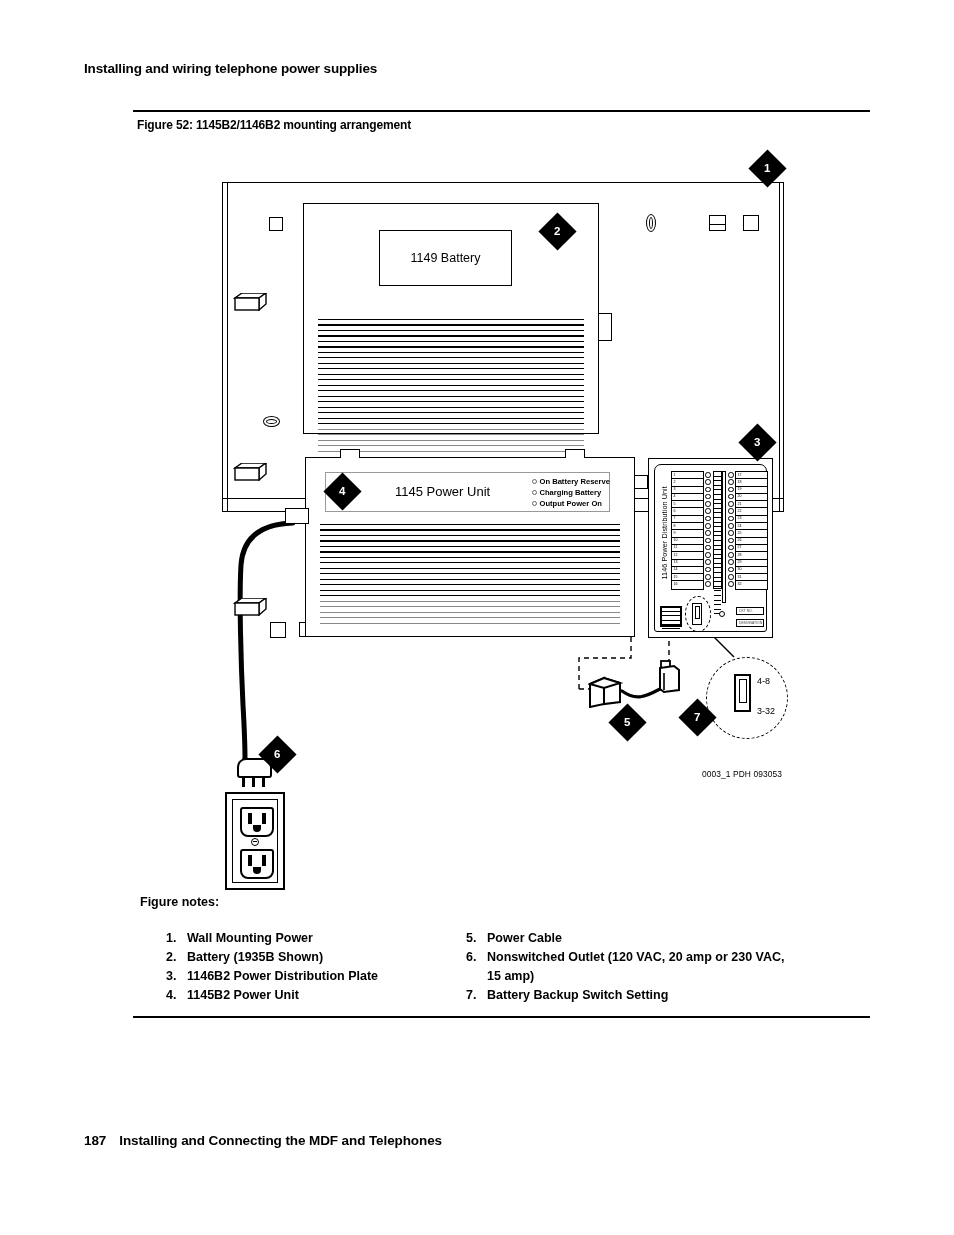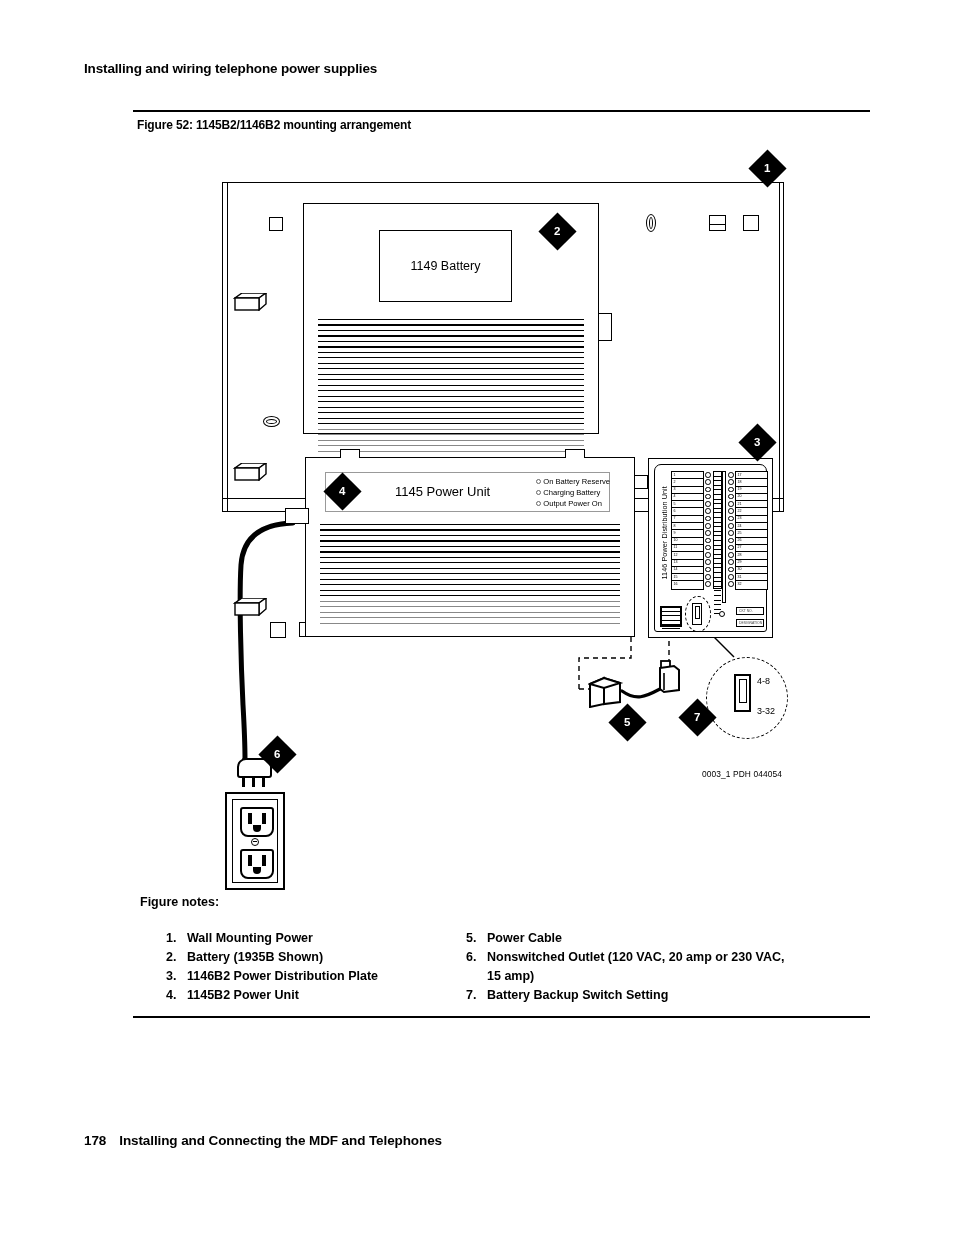--- a/index.html
+++ b/index.html
@@ -143,21 +143,21 @@
     height: 231px;
     border: 1.5px solid #000;
     background: #fff;
     box-sizing: border-box;
   }
   .battery-label {
     position: absolute;
     left: 75px;
     top: 26px;
     width: 133px;
-    height: 72px;
+    height: 56px;
     border: 1.3px solid #000;
     background: #fff;
     box-sizing: border-box;
     display: flex;
     align-items: center;
     justify-content: center;
     font-size: 12.5px;
   }
   .vents {
     position: absolute;
@@ -210,20 +210,21 @@
     top: 11px;
     font-size: 13px;
     white-space: nowrap;
   }
   .leds {
     position: absolute;
     right: 4px;
     top: 3px;
     font-size: 7.6px;
     line-height: 11.2px;
+    font-weight: bold;
   }
   .leds .led-row { white-space: nowrap; }
   .led-dot {
     display: inline-block;
     width: 5px; height: 5px;
     border: 0.9px solid #666;
     border-radius: 50%;
     margin-right: 2.5px;
     vertical-align: 0.5px;
     box-sizing: border-box;
@@ -976,33 +977,33 @@
   <div class="callout" style="left:481px; top:564px;">
     <span>5</span>
   </div>
   <div class="callout" style="left:131px; top:596px;">
     <span>6</span>
   </div>
   <div class="callout" style="left:551px; top:559px;">
     <span>7</span>
   </div>
 
-  <div class="drawing-id">0003_1 PDH 044054</div>
+  <div class="drawing-id">0003_1 PDH 093053</div>
 </div>
 
 <div class="notes-title">Figure notes:</div>
 <div class="notes-col notes-left" id="notes-left">
     <div class="note-item"><span class="note-num">1.</span><span>Wall Mounting Power</span></div>
     <div class="note-item"><span class="note-num">2.</span><span>Battery (1935B Shown)</span></div>
     <div class="note-item"><span class="note-num">3.</span><span>1146B2 Power Distribution Plate</span></div>
     <div class="note-item"><span class="note-num">4.</span><span>1145B2 Power Unit</span></div>
   </div>
 <div class="notes-col notes-right" id="notes-right">
     <div class="note-item"><span class="note-num">5.</span><span>Power Cable</span></div>
     <div class="note-item"><span class="note-num">6.</span><span>Nonswitched Outlet (120 VAC, 20 amp or 230 VAC, 15 amp)</span></div>
     <div class="note-item"><span class="note-num">7.</span><span>Battery Backup Switch Setting</span></div>
   </div>
 
 <div class="fig-rule-bottom"></div>
 
 <div class="footer">
-  <span class="pg">178</span><span>Installing and Connecting the MDF and Telephones</span>
+  <span class="pg">187</span><span>Installing and Connecting the MDF and Telephones</span>
 </div>
 
 </body></html>

